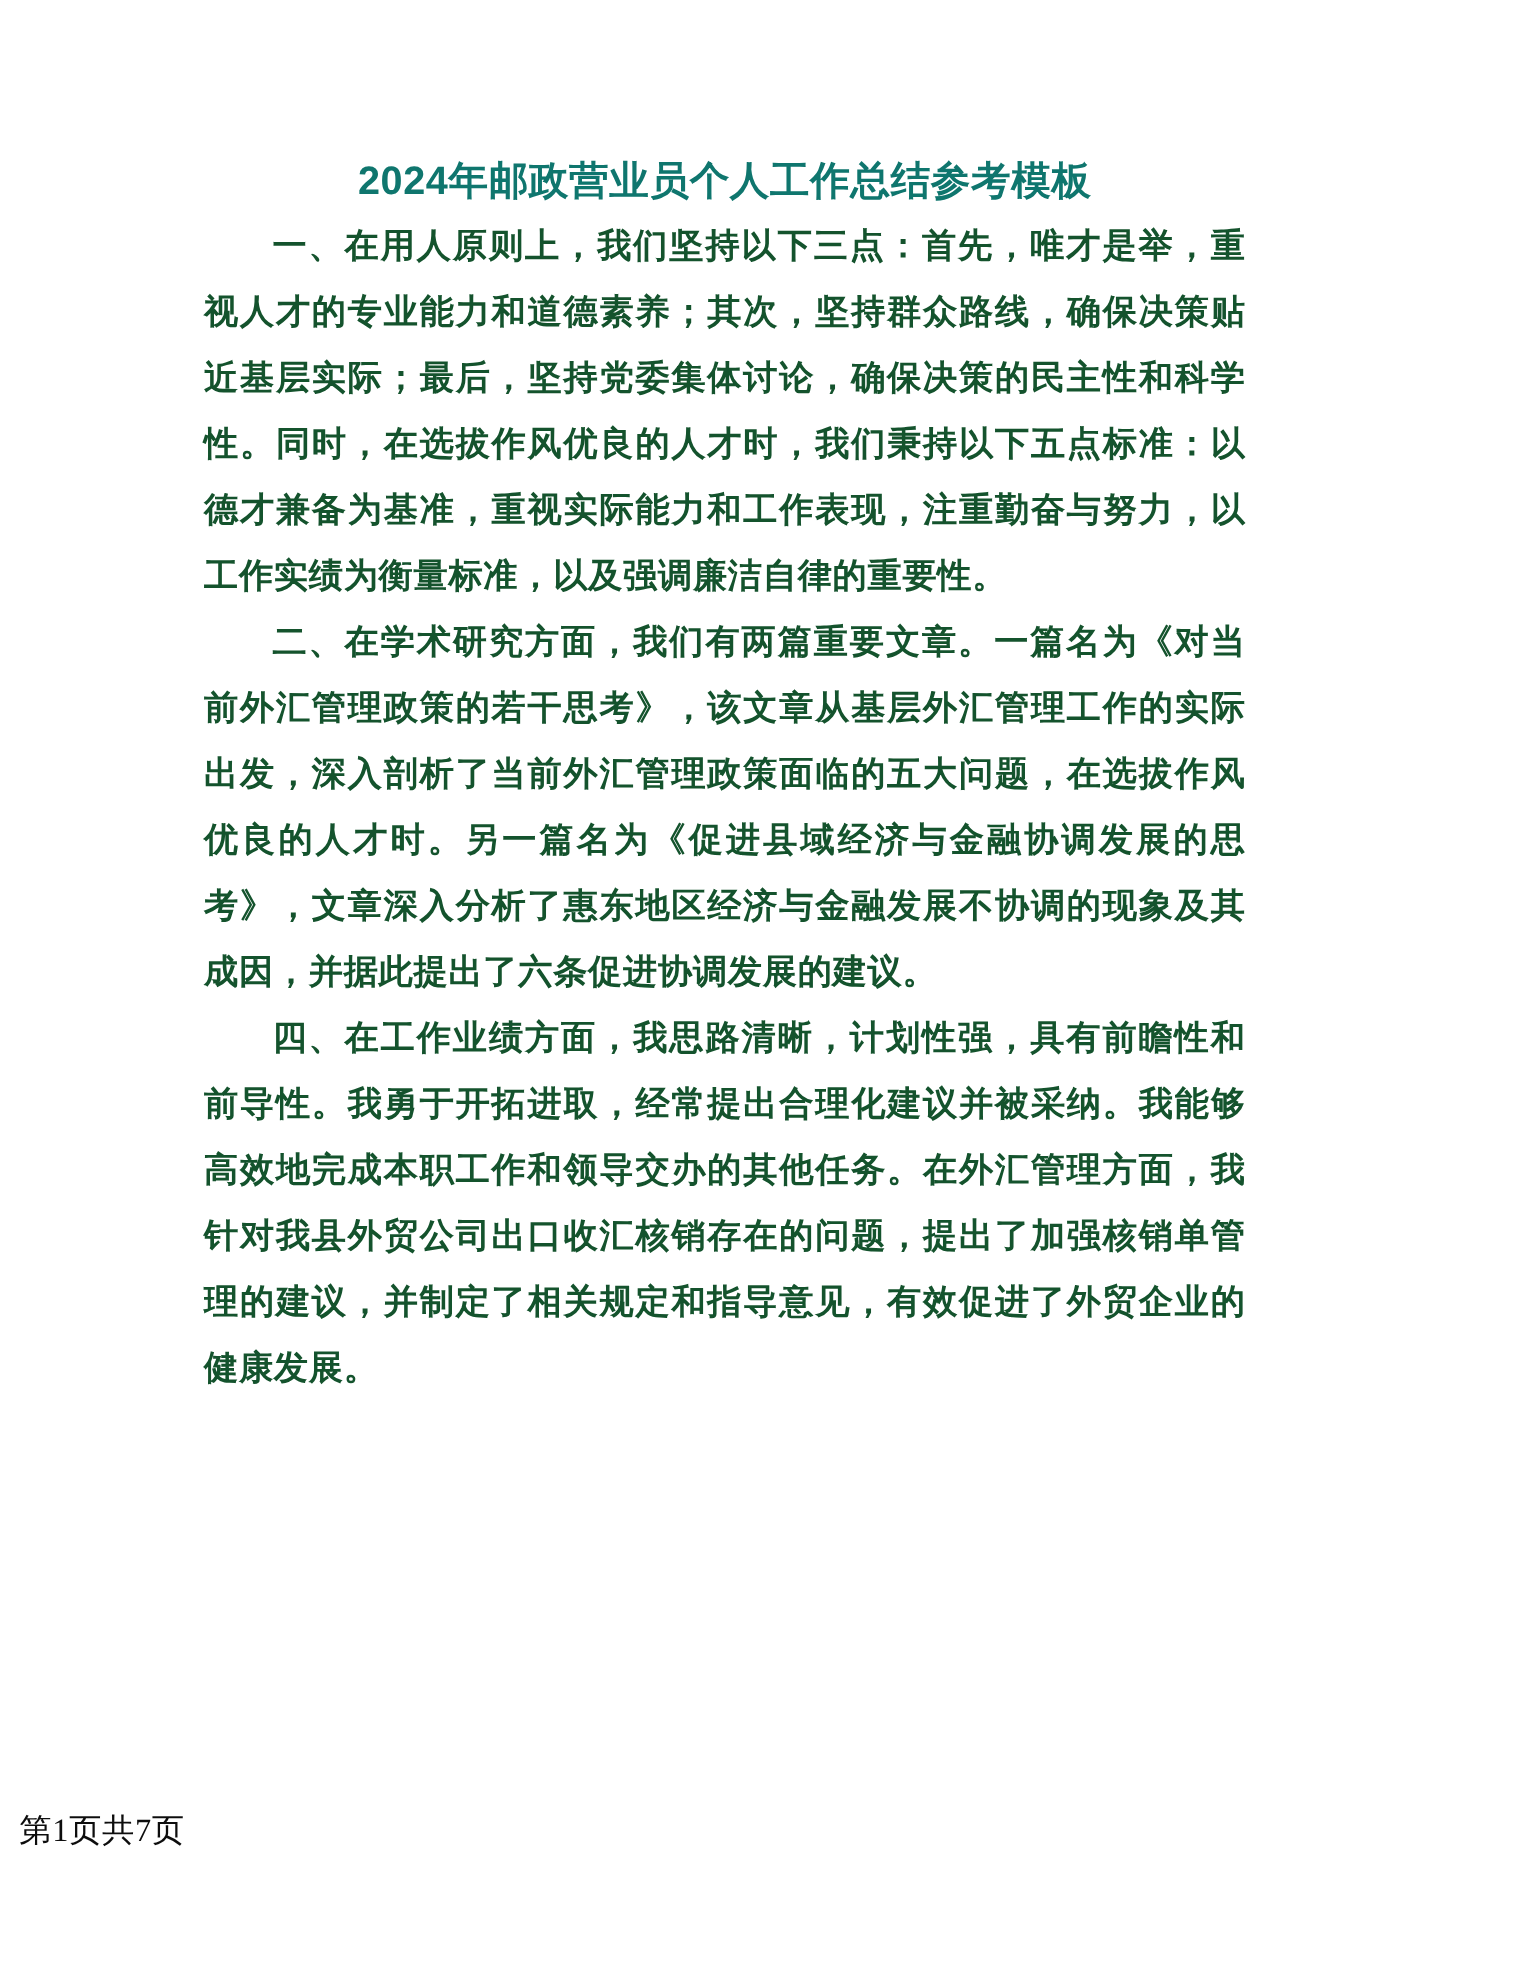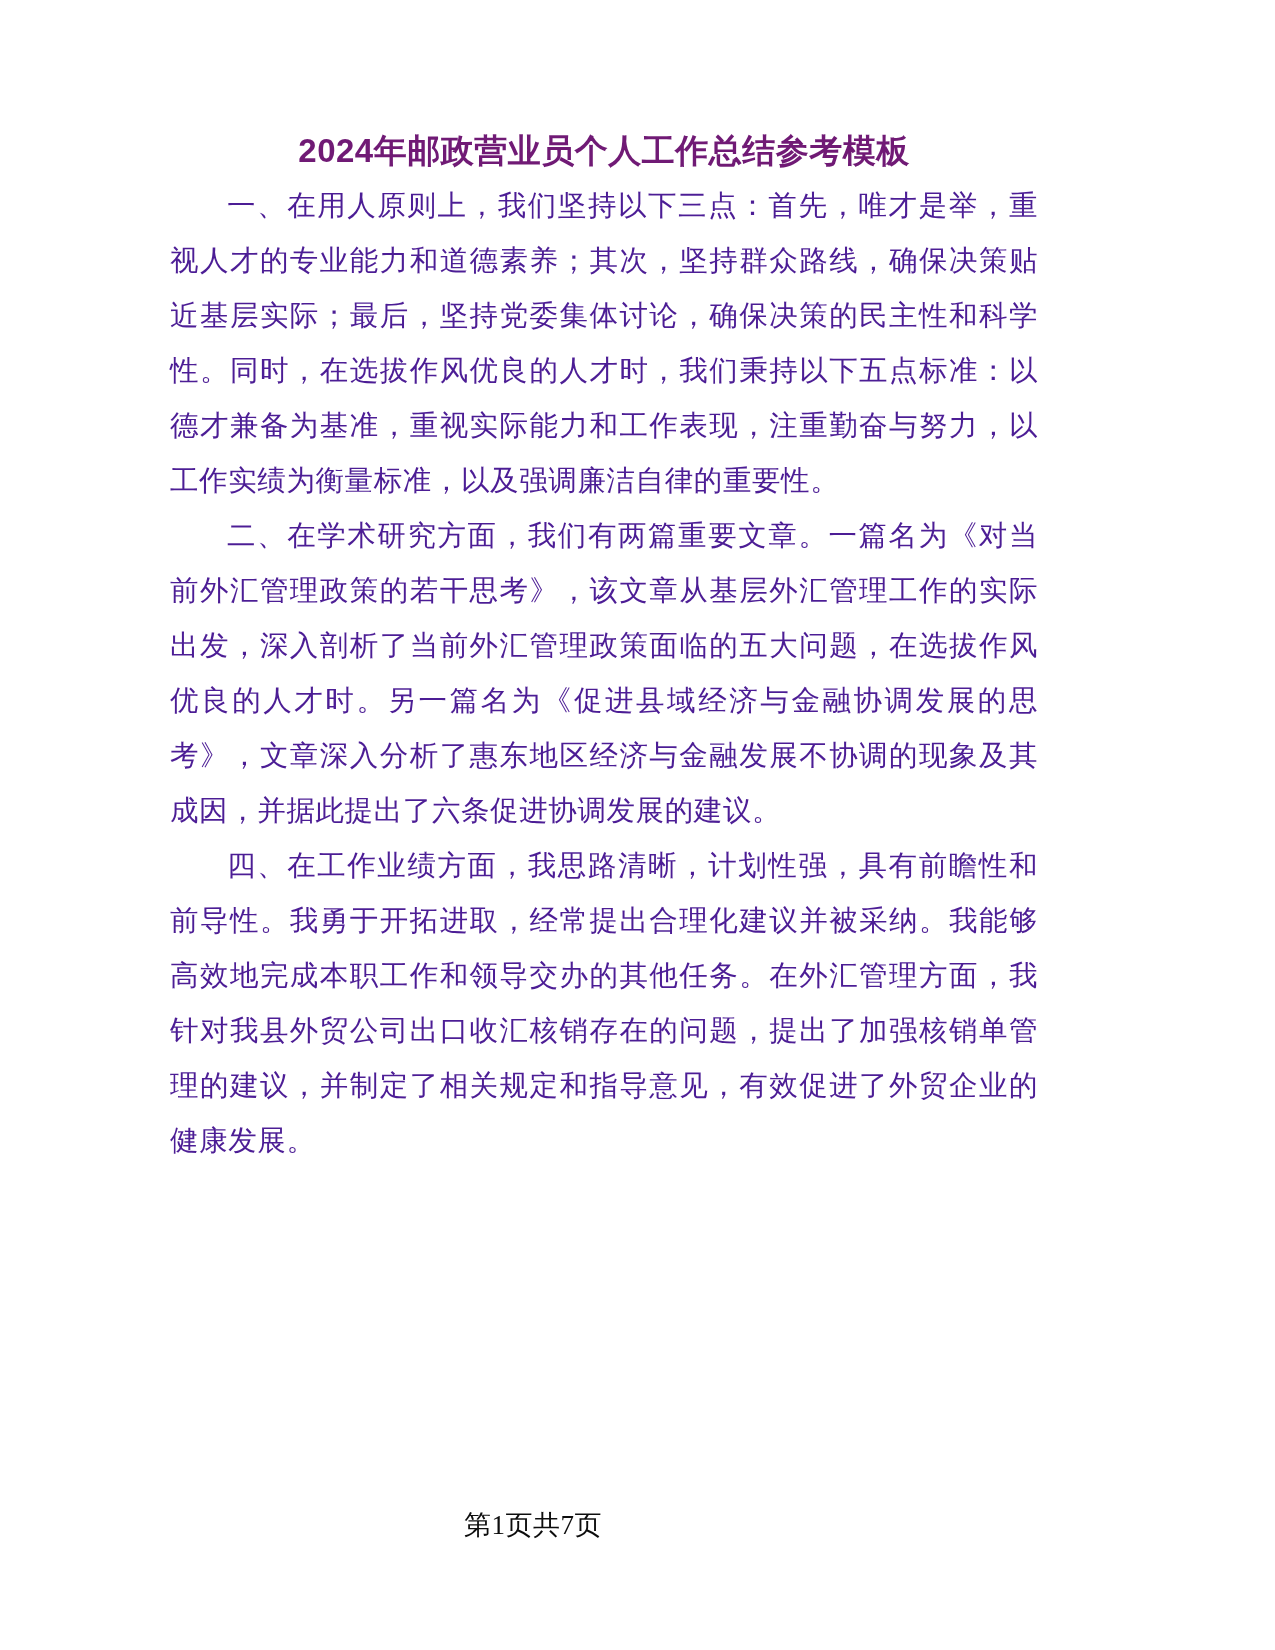--- a/index.html
+++ b/index.html
@@ -34,47 +34,47 @@
   }
 
   .doc-title {
     font-family: "Liberation Sans", "DejaVu Sans", sans-serif;
     font-weight: bold;
     font-size: 33px;
     line-height: 46px;
     text-align: center;
     letter-spacing: 0.5px;
     margin: 0 0 4px 0;
-    color: #701a75;
+    color: #0f766e;
     white-space: nowrap;
   }
 
   .body-text {
     font-family: "Liberation Serif", "DejaVu Serif", serif;
     font-size: 28.5px;
     line-height: 55px;
     text-align: justify;
     text-justify: inter-ideograph;
     text-indent: 57px;
     margin: 0;
-    color: #4c1d95;
+    color: #14532d;
     letter-spacing: 0.6px;
     word-break: break-all;
+    font-weight: bold;
   }
 
   .body-text + .body-text {
     margin-top: 0px;
   }
 
   .footer {
     position: absolute;
-    left: 0;
+    left: 16px;
     top: 1508px;
     width: 1066px;
-    text-align: center;
   }
 
   .footer-text {
     font-family: "Liberation Serif", "DejaVu Serif", serif;
     font-size: 27px;
     line-height: 34px;
     color: #0d0d0d;
     letter-spacing: 0.5px;
   }
 </style>

